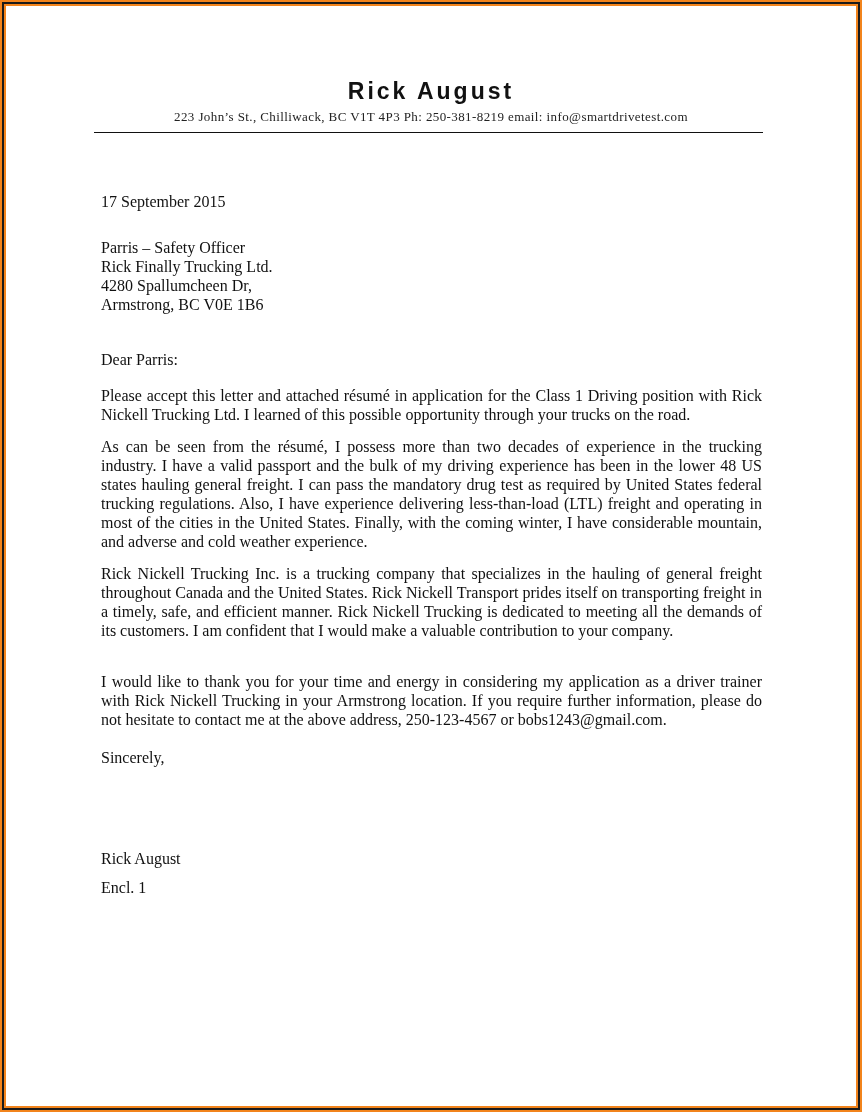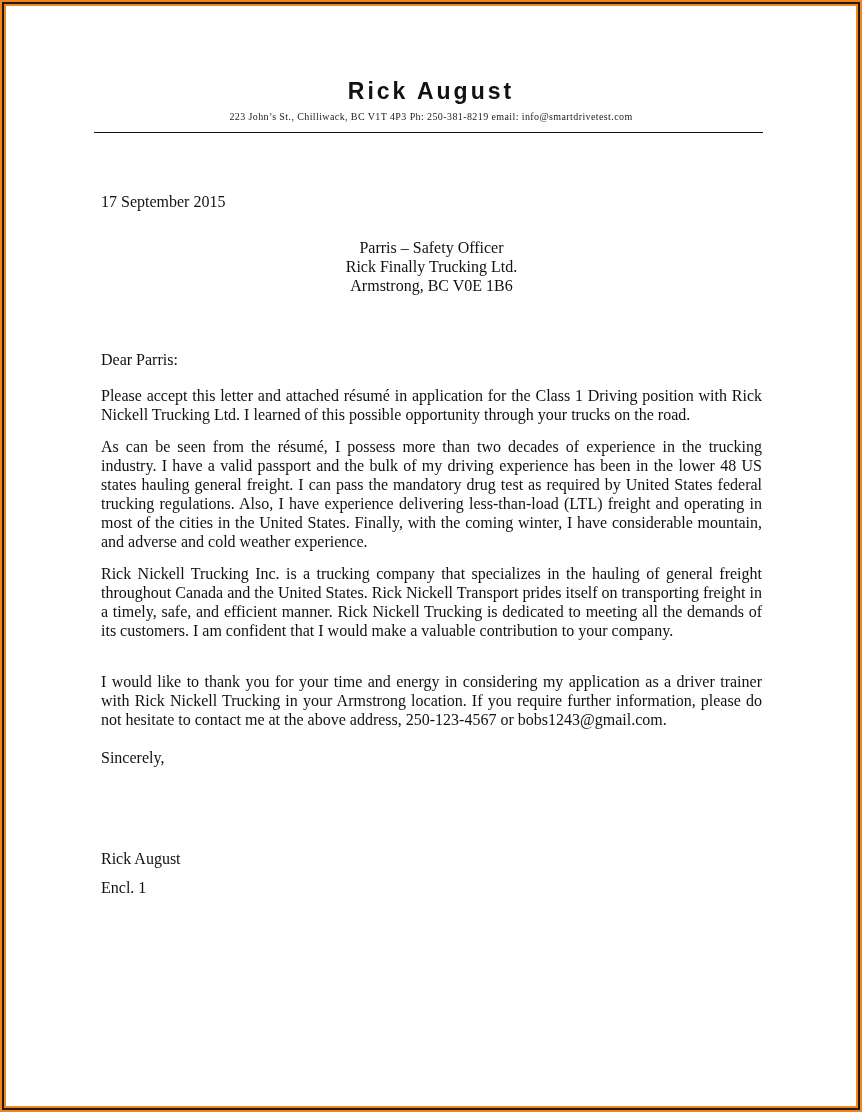--- a/index.html
+++ b/index.html
@@ -54,21 +54,21 @@
     letter-spacing: 3px;
     line-height: 30px;
     color: #111111;
   }
   .letterhead-contact {
     position: absolute;
     left: 0;
     width: 862px;
     top: 110px;
     text-align: center;
-    font-size: 10px;
+    font-size: 13px;
     letter-spacing: 0.4px;
     line-height: 14px;
     color: #222222;
   }
   .letterhead-rule {
     position: absolute;
     left: 94px;
     top: 132px;
     width: 669px;
     height: 0;
@@ -78,40 +78,41 @@
     position: absolute;
     left: 101px;
     width: 661px;
     font-size: 16px;
     line-height: 19px;
     margin-top: 32px;
   }
   .justify {
     text-align: justify;
   }
-  .line { display: block; white-space: nowrap; text-align: center; }
+  .line { display: block; white-space: nowrap; }
 </style>
 </head>
 <body>
 
 <div class="frame-outer"></div>
 <div class="frame-mid"></div>
 <div class="frame-inner"></div>
 
 <div class="page">
 
   <div class="letterhead-name">Rick August</div>
   <div class="letterhead-contact">223 John’s St., Chilliwack, BC  V1T 4P3  Ph: 250-381-8219 email: info@smartdrivetest.com</div>
   <div class="letterhead-rule"></div>
 
   <div class="block" style="top:160px;">17 September 2015</div>
 
   <div class="block" style="top:206px;">
     <span class="line">Parris – Safety Officer</span>
     <span class="line">Rick Finally Trucking Ltd.</span>
+    <span class="line">4280 Spallumcheen Dr,</span>
     <span class="line">Armstrong, BC V0E 1B6</span>
   </div>
 
   <div class="block" style="top:318px;">Dear Parris:</div>
 
   <div class="block justify" style="top:354px;">Please accept this letter and attached résumé in application for the Class 1 Driving position with Rick Nickell Trucking Ltd. I learned of this possible opportunity through your trucks on the road.</div>
   <div class="block justify" style="top:405px;">As can be seen from the résumé, I possess more than two decades of experience in the trucking industry. I have a valid passport and the bulk of my driving experience has been in the lower 48 US states hauling general freight. I can pass the mandatory drug test as required by United States federal trucking regulations. Also, I have experience delivering less-than-load (LTL) freight and operating in most of the cities in the United States. Finally, with the coming winter, I have considerable mountain, and adverse and cold weather experience.</div>
   <div class="block justify" style="top:532px;">Rick Nickell Trucking Inc. is a trucking company that specializes in the hauling of general freight throughout Canada and the United States. Rick Nickell Transport prides itself on transporting freight in a timely, safe, and efficient manner. Rick Nickell Trucking is dedicated to meeting all the demands of its customers. I am confident that I would make a valuable contribution to your company.</div>
   <div class="block justify" style="top:640px;">I would like to thank you for your time and energy in considering my application as a driver trainer with Rick Nickell Trucking in your Armstrong location.  If you require further information, please do not hesitate to contact me at the above address, 250-123-4567 or bobs1243@gmail.com.</div>
 

